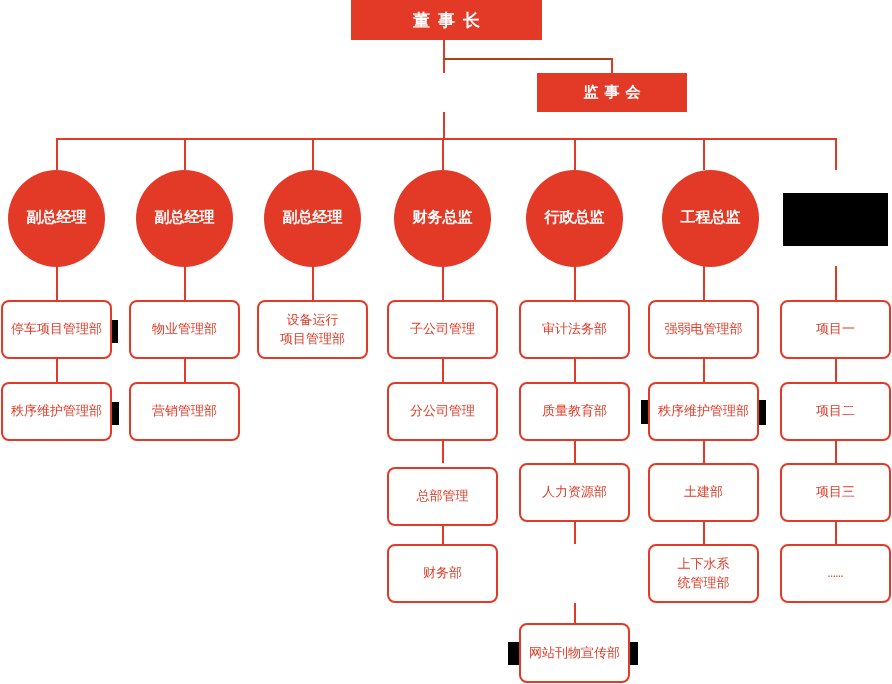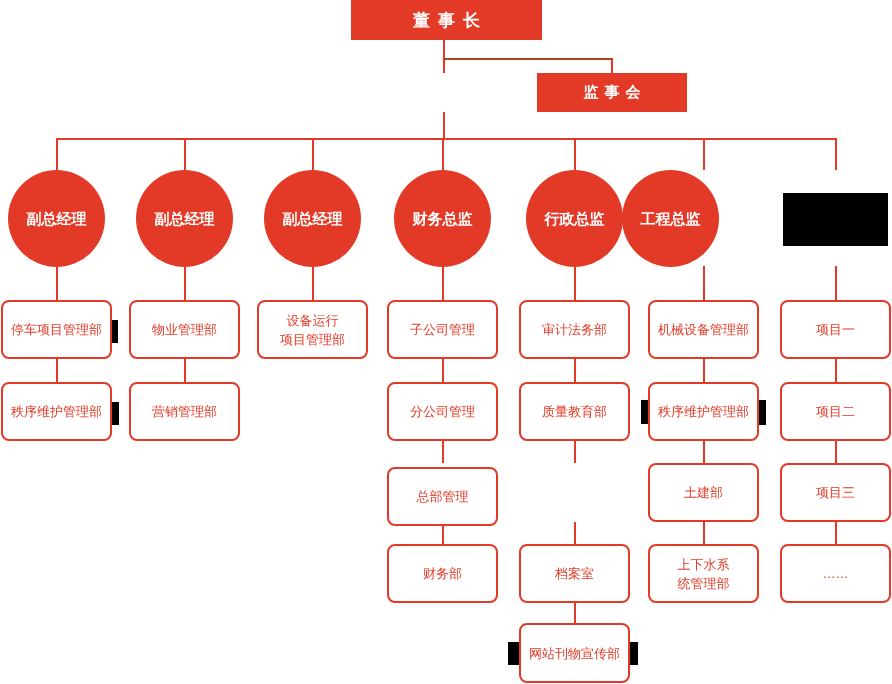--- a/index.html
+++ b/index.html
@@ -2,21 +2,21 @@
 <html><head>
 <meta charset="utf-8">
 <title>org-chart</title>
 <style>
   html, body { margin: 0; padding: 0; background: #ffffff; }
   .canvas {
     position: relative;
     width: 892px;
     height: 684px;
     background: #ffffff;
-    font-family: Liberation Sans, sans-serif;
+    font-family: Liberation Mono, monospace;
     overflow: hidden;
   }
   
   .ln { position: absolute; background: #e23a26; }
   .ln.brown { background: #a8431a; }
   
   .mark { position: absolute; background: #000000; z-index: 1; }
   .plate { position: absolute; background: #000000; z-index: 1; }
   
   .box-red {
@@ -123,42 +123,42 @@
   <div class="mark" style="left:630px;top:642px;width:8px;height:23px"></div>
 
   <div class="box-red root" style="left:351px;top:0;width:191px;height:40px">董事长</div>
   <div class="box-red sec" style="left:537px;top:73px;width:150px;height:39px">监事会</div>
 
   <div class="circle" style="left:8px;top:170px">副总经理</div>
   <div class="circle" style="left:136px;top:170px">副总经理</div>
   <div class="circle" style="left:264px;top:170px">副总经理</div>
   <div class="circle" style="left:394px;top:170px">财务总监</div>
   <div class="circle" style="left:526px;top:170px">行政总监</div>
-  <div class="circle" style="left:622px;top:170px">工程总监</div>
+  <div class="circle" style="left:662px;top:170px">工程总监</div>
 
   <div class="dept" style="left:1px;top:382px">秩序维护管理部</div>
   <div class="dept" style="left:1px;top:300px">停车项目管理部</div>
 
   <div class="dept" style="left:129px;top:300px">物业管理部</div>
   <div class="dept" style="left:129px;top:382px">营销管理部</div>
 
   <div class="dept" style="left:257px;top:300px">设备运行
 项目管理部</div>
 
   <div class="dept" style="left:387px;top:382px">分公司管理</div>
   <div class="dept" style="left:387px;top:300px">子公司管理</div>
   <div class="dept" style="left:387px;top:467px">总部管理</div>
   <div class="dept" style="left:387px;top:544px">财务部</div>
 
   <div class="dept" style="left:519px;top:382px">质量教育部</div>
   <div class="dept" style="left:519px;top:300px">审计法务部</div>
-  <div class="dept" style="left:519px;top:544px">档案室</div>
+  <div class="dept" style="left:519px;top:463px">人力资源部</div>
   <div class="dept" style="left:519px;top:623px;height:60px">网站刊物宣传部</div>
 
-  <div class="dept" style="left:648px;top:300px">机械设备管理部</div>
+  <div class="dept" style="left:648px;top:300px">强弱电管理部</div>
   <div class="dept" style="left:648px;top:382px">秩序维护管理部</div>
   <div class="dept" style="left:648px;top:463px">土建部</div>
   <div class="dept" style="left:648px;top:544px">上下水系
 统管理部</div>
 
   <div class="dept" style="left:780px;top:300px">项目一</div>
   <div class="dept" style="left:780px;top:463px">项目三</div>
   <div class="dept" style="left:780px;top:382px">项目二</div>
   <div class="dept" style="left:780px;top:544px">……</div>
 

